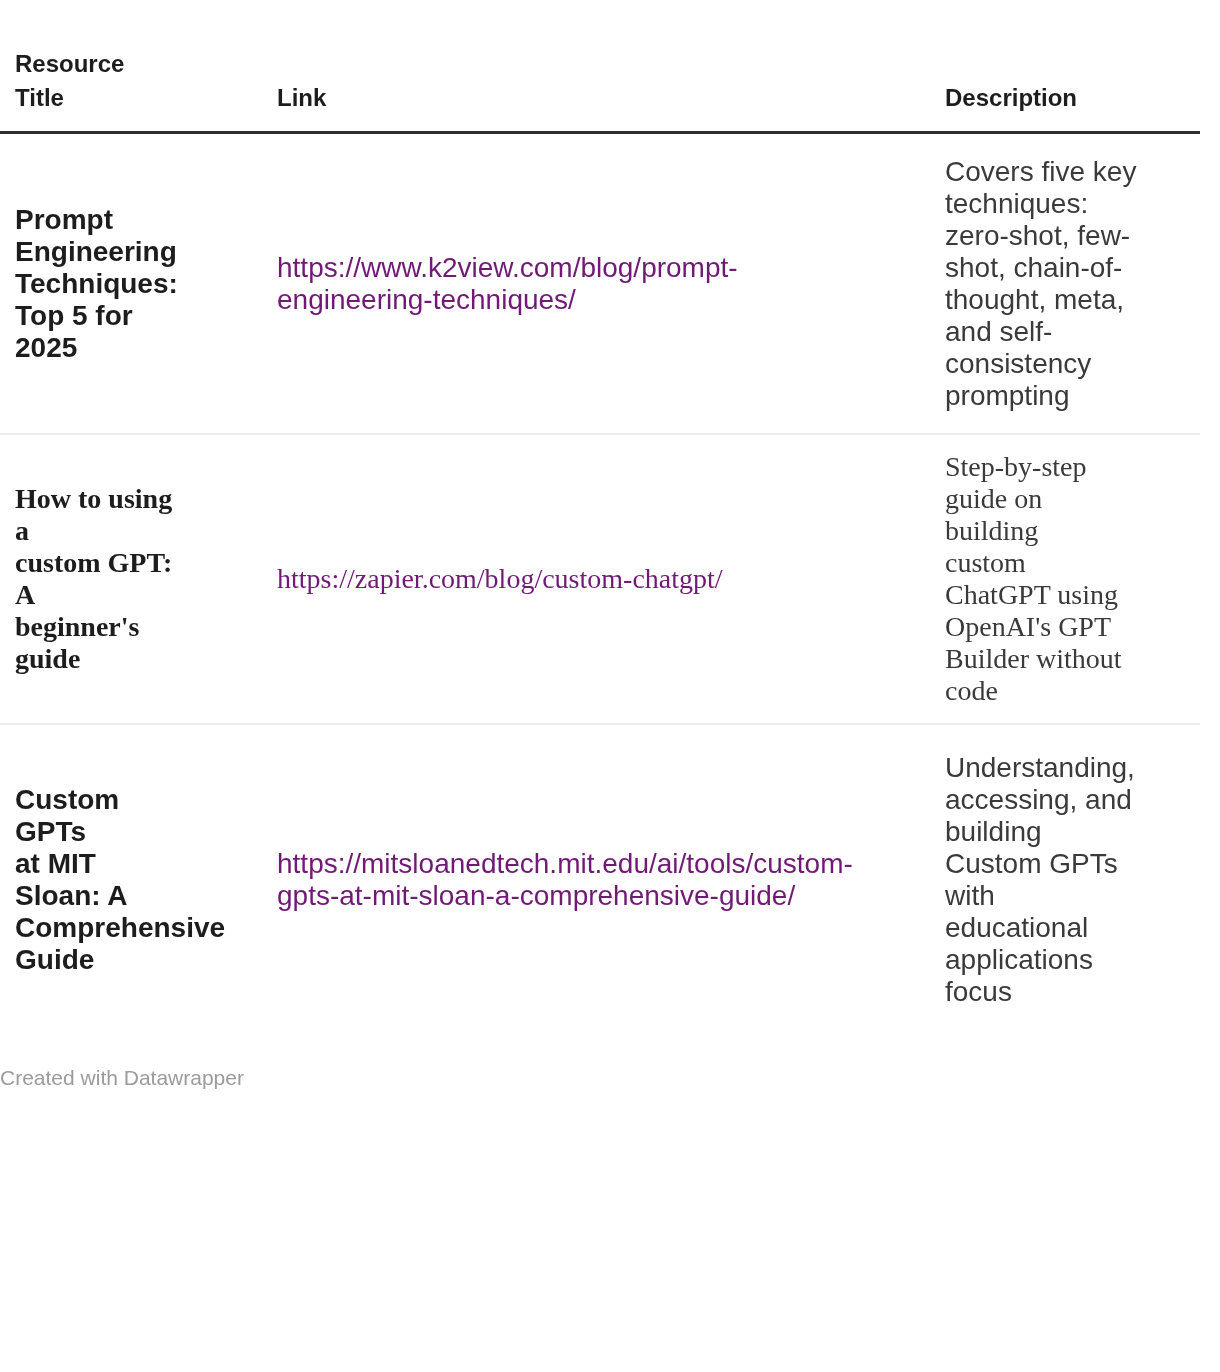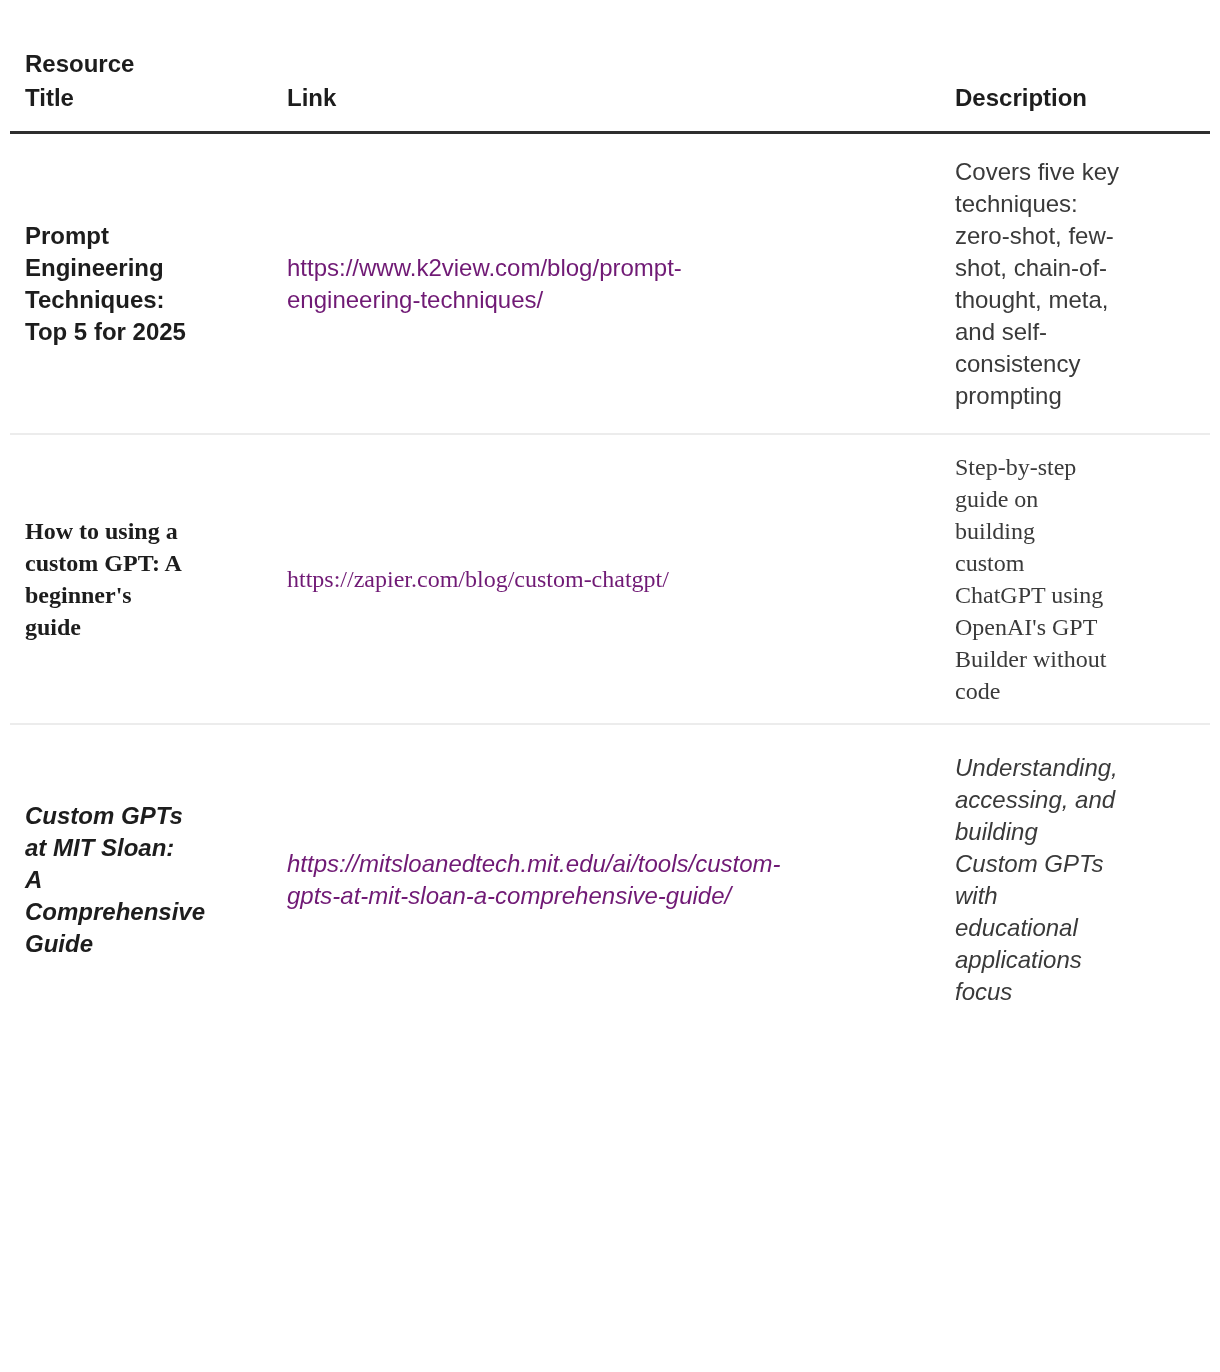--- a/index.html
+++ b/index.html
@@ -10,21 +10,21 @@
   body {
     width: 1220px;
     height: 1372px;
     font-family: "Liberation Sans", sans-serif;
     overflow: hidden;
   }
   .page {
     width: 1220px;
     height: 1372px;
     box-sizing: border-box;
-    padding: 0 10px;
+    padding: 0 0;
     background: #ffffff;
   }
   table.resources {
     border-collapse: collapse;
     table-layout: fixed;
     width: 1200px;
   }
   col.c-title { width: 277px; }
   col.c-link  { width: 668px; }
   col.c-desc  { width: 255px; }
@@ -40,21 +40,21 @@
     border-bottom: 3px solid #2f2f2f;
     white-space: pre-line;
     height: 115px;
   }
   th.h-title { padding-left: 15px; }
 
   tbody tr { border-bottom: 2px solid #ececec; }
   tbody tr:last-child { border-bottom: none; }
 
   td {
-    font-size: 24px;
+    font-size: 28px;
     line-height: 32px;
     vertical-align: middle;
     white-space: pre-line;
     padding: 0;
     overflow: hidden;
   }
   td.cell-title {
     font-weight: 700;
     color: #1d1d1d;
     padding-left: 15px;
@@ -64,21 +64,21 @@
     color: #701a75;
     padding-right: 140px;
   }
   td.cell-desc {
     color: #3a3a3a;
     padding-right: 58px;
   }
   tr.r1 td { height: 299px; }
   tr.r2 td { height: 268px; }
   tr.r3 td { height: 288px; font-family: Liberation Serif, serif; }
-  tr.r4 td { height: 310px; font-style: italic; }
+  tr.r4 td { height: 310px; }
 
   .footer {
     margin-top: 30px;
     padding-left: 0;
   }
   .footer span {
     font-size: 21px;
     line-height: 26px;
     color: #9b9b9b;
   }
@@ -146,14 +146,17 @@
 building
 Custom GPTs
 with
 educational
 applications
 focus</td>
       </tr>
     </tbody>
   </table>
 
+  <div class="footer">
+    <span>Created with Datawrapper</span>
+  </div>
 
 </div>
 
 </body></html>

